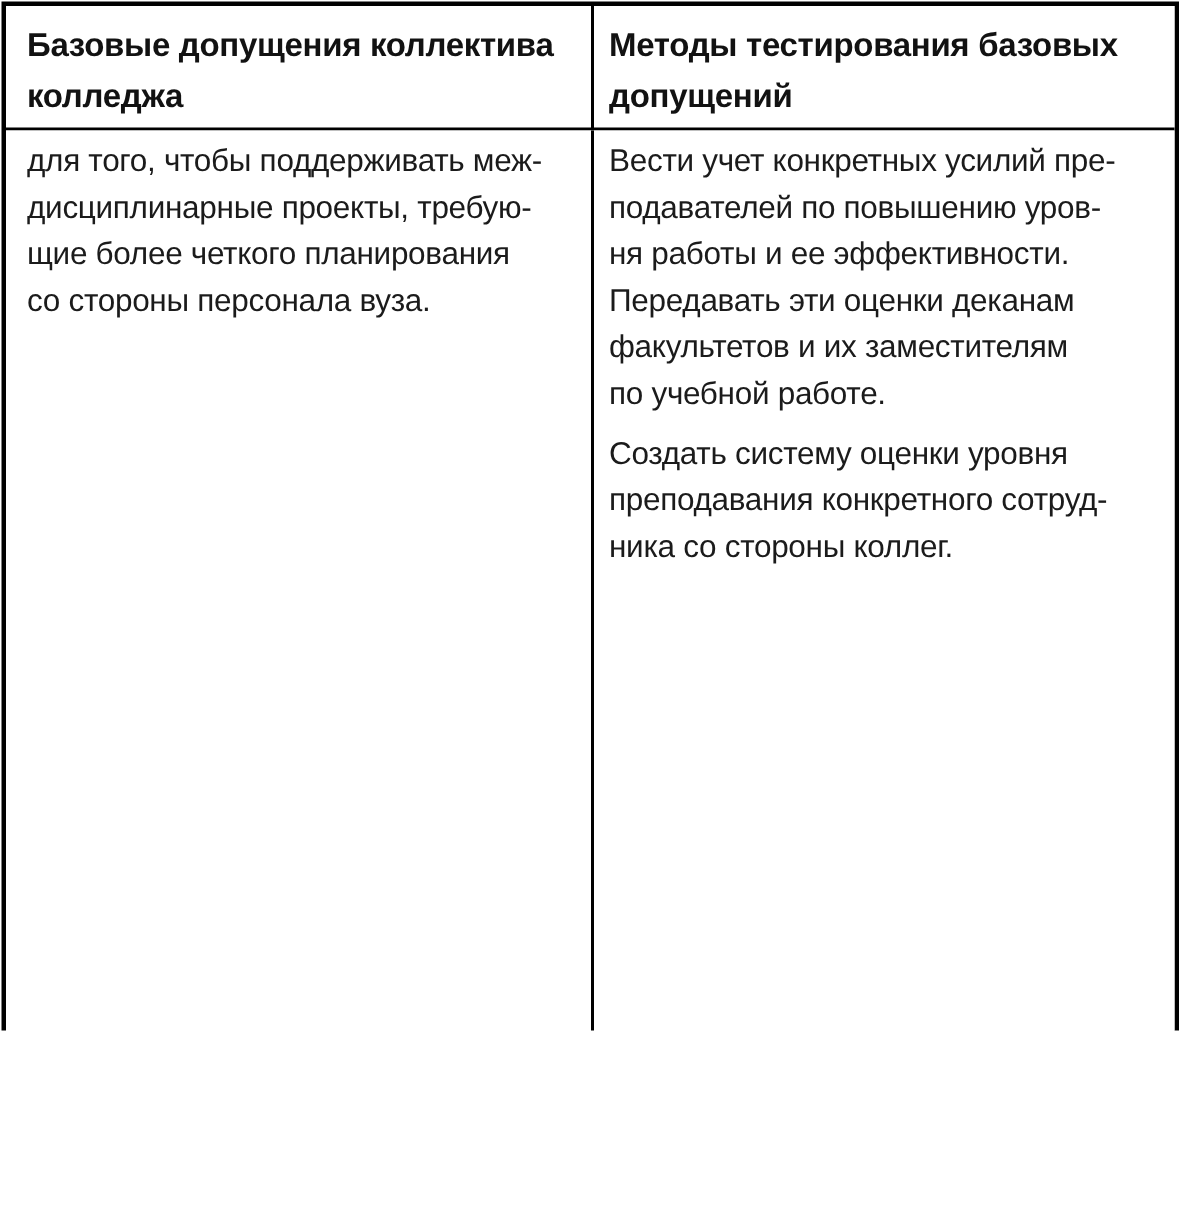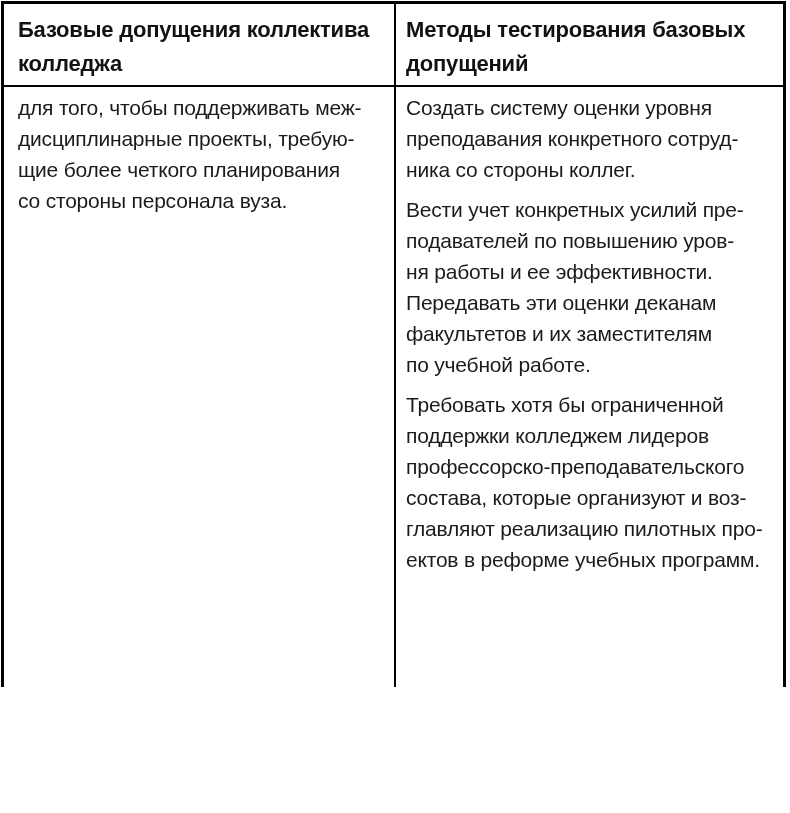--- a/index.html
+++ b/index.html
@@ -83,31 +83,25 @@
     </div>
 
     <div class="cell body-cell col-left">
       <p class="paragraph">для того, чтобы поддерживать меж-
 дисциплинарные проекты, требую-
 щие более четкого планирования
 со стороны персонала вуза.</p>
     </div>
 
     <div class="cell body-cell col-right">
-      <p class="paragraph">Создать систему оценки уровня
-преподавания конкретного сотруд-
-ника со стороны коллег.</p>
       <p class="paragraph">Вести учет конкретных усилий пре-
 подавателей по повышению уров-
 ня работы и ее эффективности.
 Передавать эти оценки деканам
 факультетов и их заместителям
 по учебной работе.</p>
-      <p class="paragraph">Требовать хотя бы ограниченной
-поддержки колледжем лидеров
-профессорско-преподавательского
-состава, которые организуют и воз-
-главляют реализацию пилотных про-
-ектов в реформе учебных программ.</p>
+      <p class="paragraph">Создать систему оценки уровня
+преподавания конкретного сотруд-
+ника со стороны коллег.</p>
     </div>
 
   </div>
 </div>
 
 </body></html>

